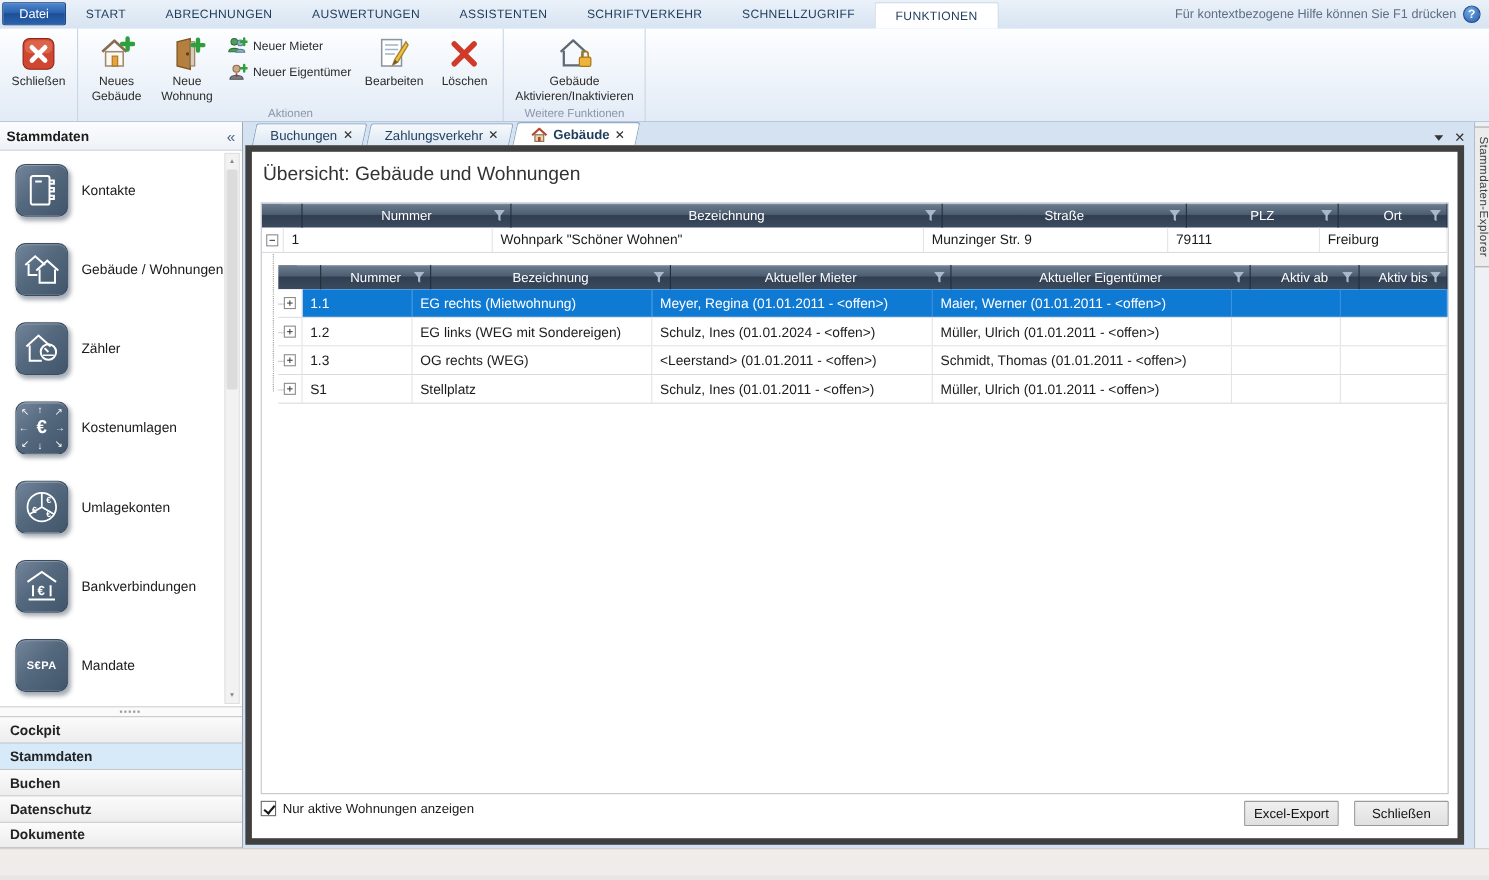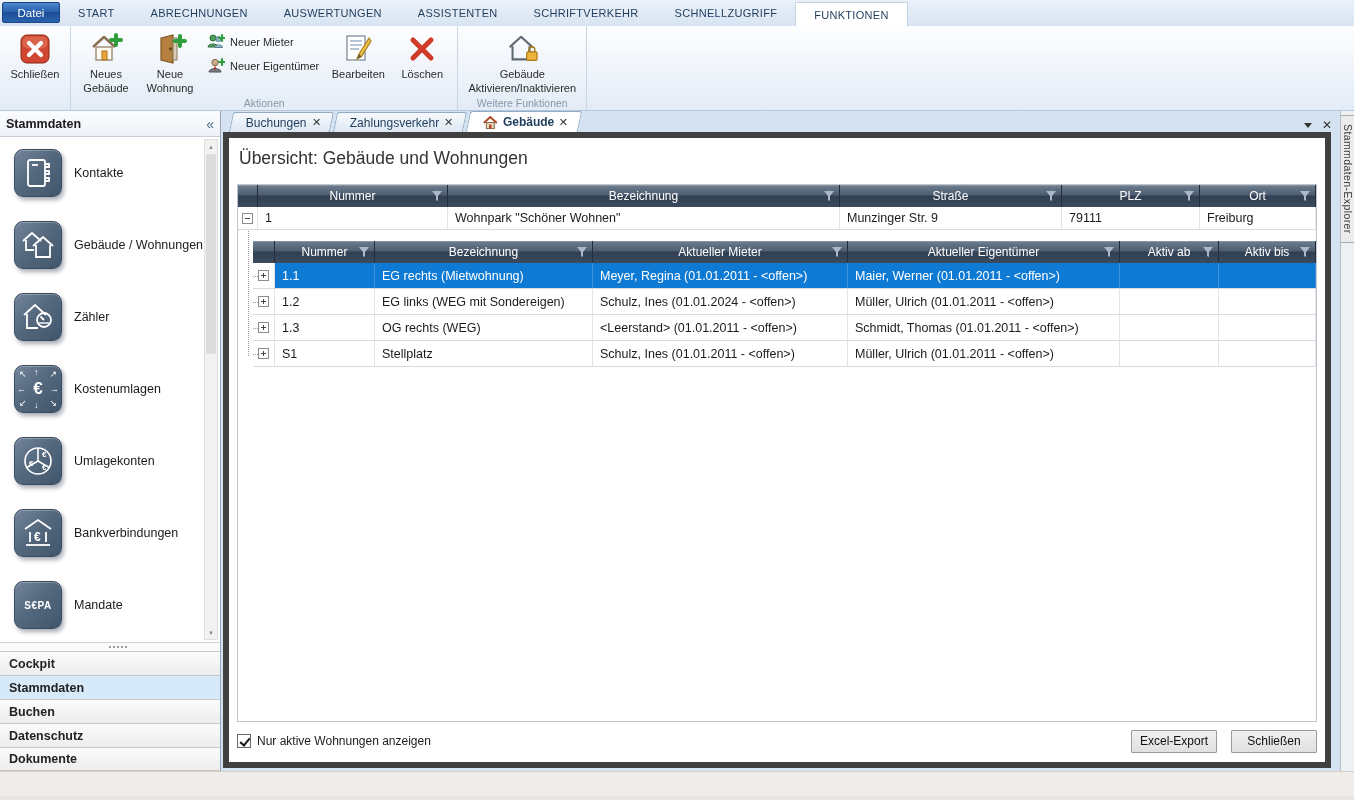--- a/index.html
+++ b/index.html
@@ -84,21 +84,21 @@
   .tool-caret { width:0; height:0; border-left:4px solid transparent; border-right:4px solid transparent; border-top:5px solid #333; cursor:pointer; }
   .tool-close { font-size:12px; cursor:pointer; } .tool-close::after{ content:"✕"; }
 
   .panel { position:absolute; top:21px; left:2px; right:9px; bottom:3px; background:#fff; border:6px solid #404040; }
   .panel-title { position:absolute; top:10px; left:10px; font-size:17.5px; color:#333; }
 
   .grid-box { position:absolute; top:46px; left:8px; right:8px; bottom:40px; border:1px solid #c0c6cd; background:#fff; overflow:hidden; }
 
   
   .gtable { width:100%; }
-  .gh-row { display:flex; height:22px; background:linear-gradient(180deg,#6e7e90 0%,#4e5e72 45%,#323f52 50%,#3b4a5e 100%); }
+  .gh-row { display:flex; height:22px; background:linear-gradient(180deg,#6e7e90 0%,#4e5e72 45%,#323f52 50%,#3b4a5e 100%);padding-left:17px; }
   .gh-cell { position:relative; display:flex; align-items:center; justify-content:center; color:#fff; font-size:12px;
     border-right:1px solid #232e3b; box-shadow:inset 0 1px 0 rgba(255,255,255,.18); cursor:pointer; }
   .gh-cell .funnel { position:absolute; right:5px; top:6px; }
   .g-row { display:flex; height:26px; background:#fff; border-bottom:1px solid #d8dbdf; }
   .g-cell { display:flex; align-items:center; padding-left:7px; font-size:12.5px; color:#1b1b1b;
     border-right:1px solid #e2e4e7; overflow:hidden; white-space:nowrap; }
   .expand-cell { justify-content:center; padding-left:0; position:relative; }
   .expand-box { width:11px; height:11px; border:1px solid #8c8c8c; background:#fff; position:relative; z-index:1; }
   .expand-box::before { content:""; position:absolute; left:2px; right:2px; top:4px; height:1px; background:#444; }
   .expand-box.plus::after { content:""; position:absolute; top:2px; bottom:2px; left:4px; width:1px; background:#444; }
@@ -106,21 +106,21 @@
 
   
   .t-out .c0{width:20px;} .t-out .c1{width:190px;} .t-out .c2{width:392px;} .t-out .c3{width:222px;} .t-out .c4{width:138px;} .t-out .c5{flex:1;}
   .t-out .g-row{height:23px;}
   
   .t-in .c0{width:22px;} .t-in .c1{width:100px;} .t-in .c2{width:218px;} .t-in .c3{width:255px;} .t-in .c4{width:272px;} .t-in .c5{width:99px;} .t-in .c6{flex:1;}
   .t-in { margin-left:15px; width:calc(100% - 15px); margin-top:11px; }
   .g-row.selected .g-cell:not(.expand-cell) { background:linear-gradient(#189; #000) , #0e7ad3; background:#0e7ad3; color:#fff; border-right:1px solid #3e92dd; }
   .tree-vline { position:absolute; left:10px; top:46px; width:1px; height:125px; border-left:1px dotted #9a9a9a; }
 
-  .panel-footer { position:absolute; left:8px; right:8px; bottom:8px; height:26px; display:flex; align-items:center; }
+  .panel-footer { position:absolute; left:8px; right:8px; bottom:8px; height:26px; display:flex; align-items:flex-start; }
   .chk-wrap { display:flex; align-items:center; gap:6px; cursor:pointer; }
   .checkbox { width:14px; height:14px; border:1px solid #6a6a6a; background:#fff; position:relative; }
   .checkbox.checked::after { content:""; position:absolute; left:4px; top:1px; width:4px; height:8px;
     border-right:2px solid #1a1a1a; border-bottom:2px solid #1a1a1a; transform:rotate(40deg); }
   .footer-buttons { margin-left:auto; display:flex; gap:14px; }
   .btn { min-width:86px; height:23px; display:flex; align-items:center; justify-content:center; padding:0 0;
     background:linear-gradient(#f0f0f0,#e0e0e0); border:1px solid #9a9a9a; font-size:12px; color:#111; cursor:pointer; border-radius:1px; }
 
   
   .right-strip { width:14px; background:#eef1f4; border-left:1px solid #b4bec9; position:relative; }
@@ -140,20 +140,24 @@
   <div class="menubar">
     <div class="file-btn">Datei</div>
     <div class="menu-items">
       <div class="menu-item">START</div>
       <div class="menu-item">ABRECHNUNGEN</div>
       <div class="menu-item">AUSWERTUNGEN</div>
       <div class="menu-item">ASSISTENTEN</div>
       <div class="menu-item">SCHRIFTVERKEHR</div>
       <div class="menu-item">SCHNELLZUGRIFF</div>
       <div class="menu-item active">FUNKTIONEN</div>
+    </div>
+    <div class="menubar-right">
+      <span>Für kontextbezogene Hilfe können Sie F1 drücken</span>
+      <span class="help-icon"></span>
     </div>
   </div>
 
   <div class="ribbon">
 
     <div class="rgroup">
       <div class="rgroup-buttons">
         <div class="big-btn">
           <span class="bicon">
             <svg width="30" height="30" viewBox="0 0 30 30">

